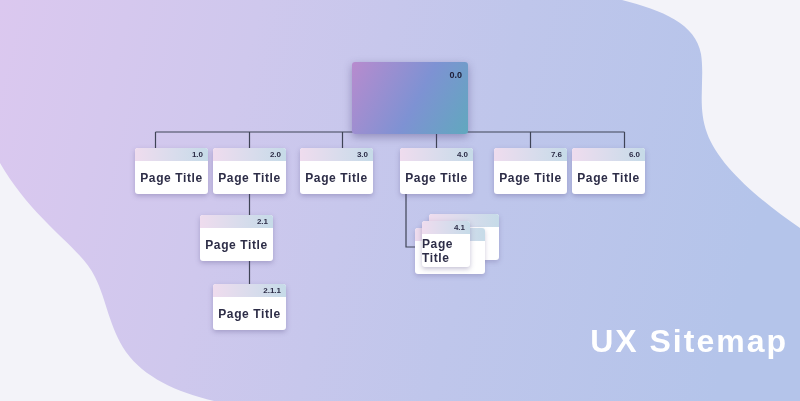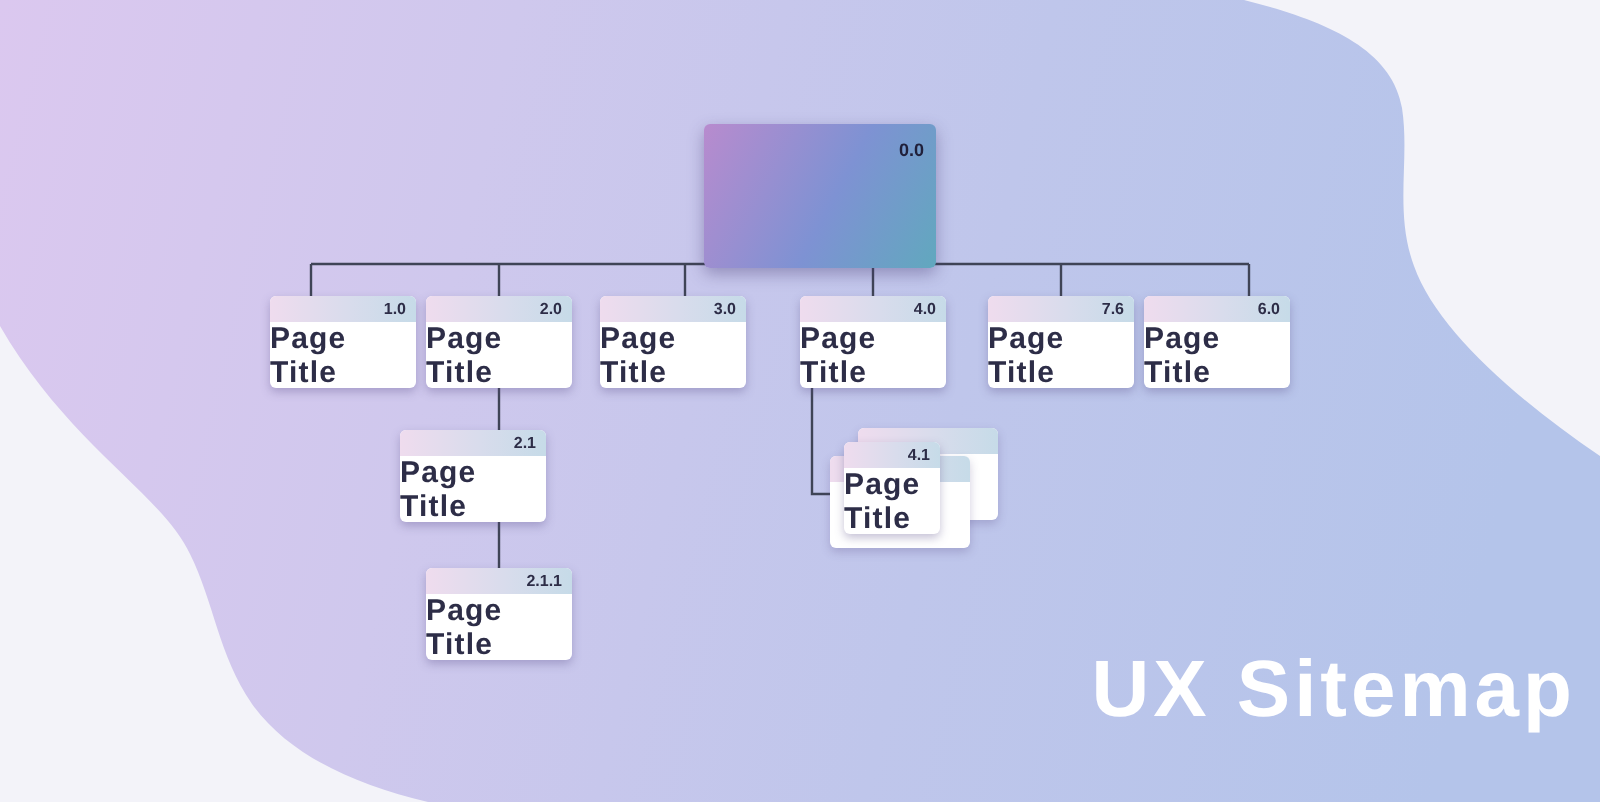--- a/index.html
+++ b/index.html
@@ -15,38 +15,38 @@
     position:absolute;width:73px;height:46px;background:#ffffff;
     border-radius:3px;overflow:hidden;
     box-shadow:0 2px 5px rgba(88,76,134,0.35);
   }
   .card-head{
     height:13px;display:flex;justify-content:flex-end;align-items:center;
     padding:0 5px;background:linear-gradient(90deg,#efdcee 0%,#d8dcec 55%,#c6dbe8 100%);
   }
   .card-num{font-size:8px;font-weight:bold;color:#2d2d47;line-height:13px;}
   .card-body{height:33px;display:flex;align-items:center;justify-content:center;}
-  .card-label{font-size:15px;font-weight:bold;color:#2d2d47;letter-spacing:0.6px;}
+  .card-label{font-size:12px;font-weight:bold;color:#2d2d47;letter-spacing:0.6px;}
 
   .card.root{
     width:80px;height:72px;
     background:linear-gradient(118deg,#b88bce 0%,#7e92d3 55%,#61a8be 100%);
     box-shadow:0 3px 8px rgba(70,58,116,0.4);
     padding-left:36px;
   }
   .card.root .card-head{background:transparent;height:17px;padding:5px 6px 0 0;}
   .card.root .card-num{color:#20203a;font-size:9px;}
   .card.root .card-body{height:36px;}
   .card.root .card-label{color:#ffffff;font-size:11px;letter-spacing:1px;}
 
   .card.ghost{box-shadow:0 2px 5px rgba(88,76,134,0.28);}
 
   .big-title{
     position:absolute;right:12px;top:323px;
-    font-size:40px;font-weight:bold;letter-spacing:2px;color:#ffffff;
+    font-size:32px;font-weight:bold;letter-spacing:2px;color:#ffffff;
     white-space:nowrap;
   }
 </style>
 </head>
 <body>
 
 <div class="canvas">
 
   <svg class="bg" viewBox="0 0 800 401" aria-hidden="true">
     <defs>

